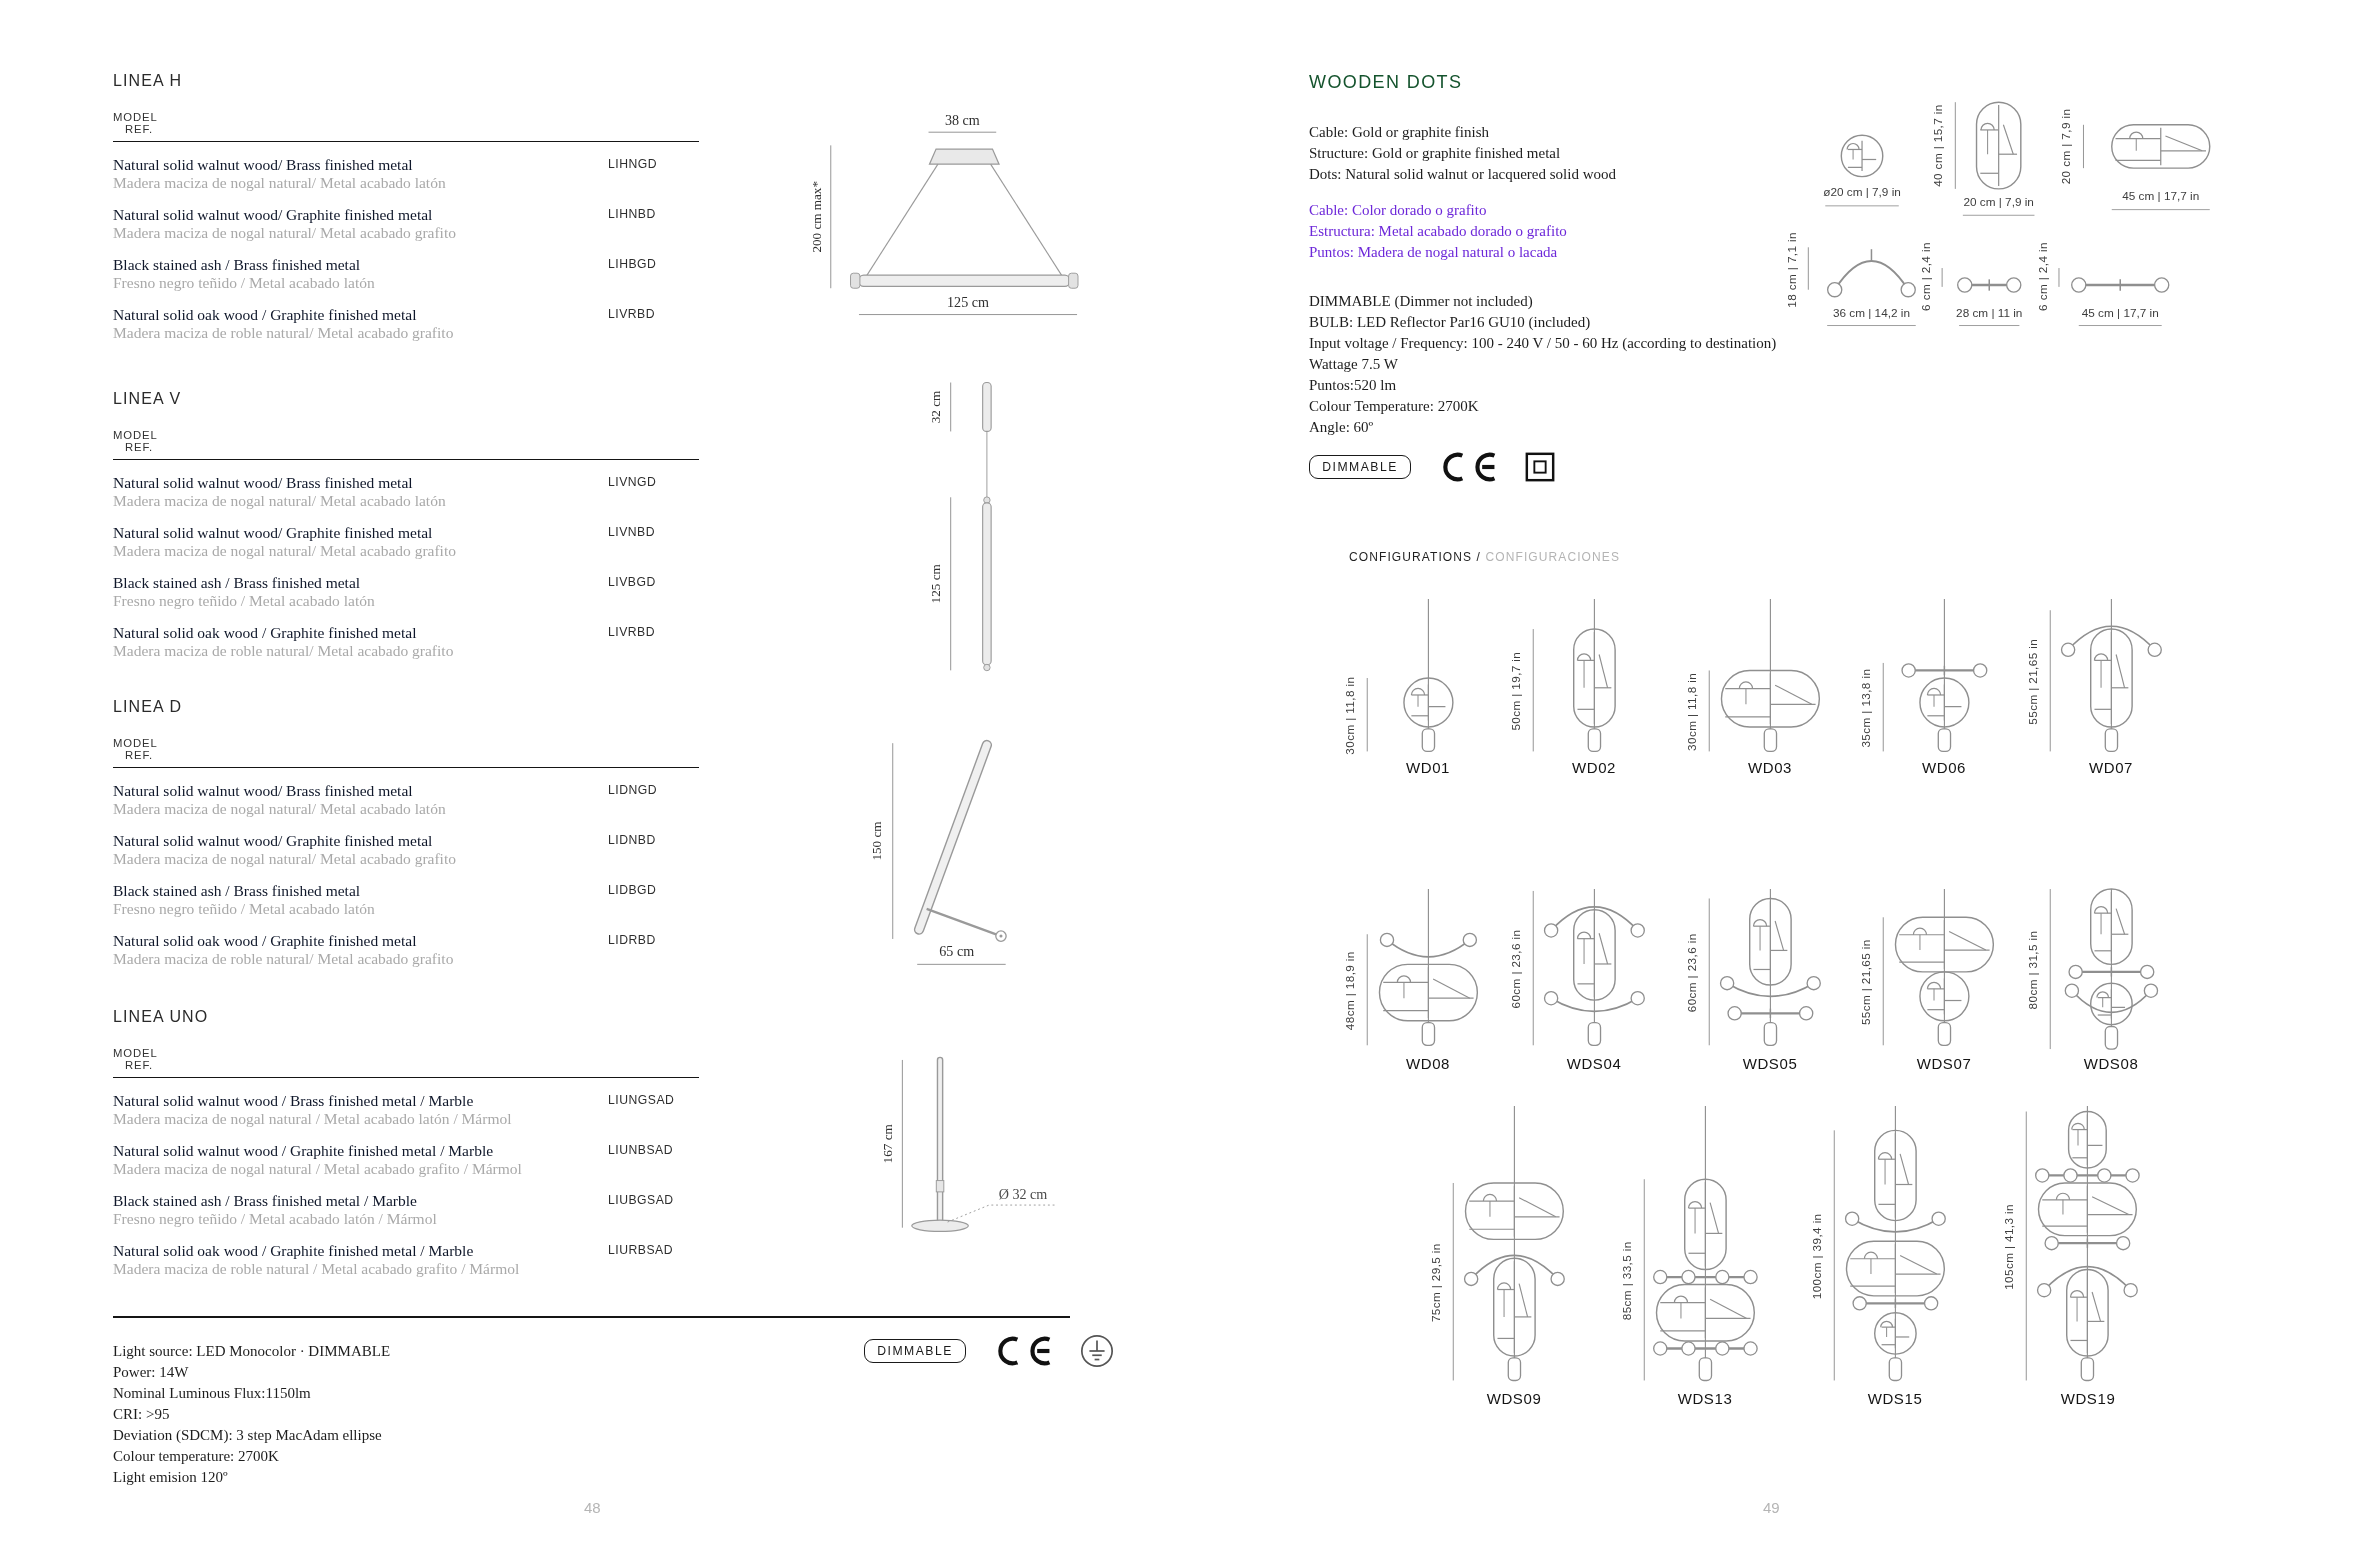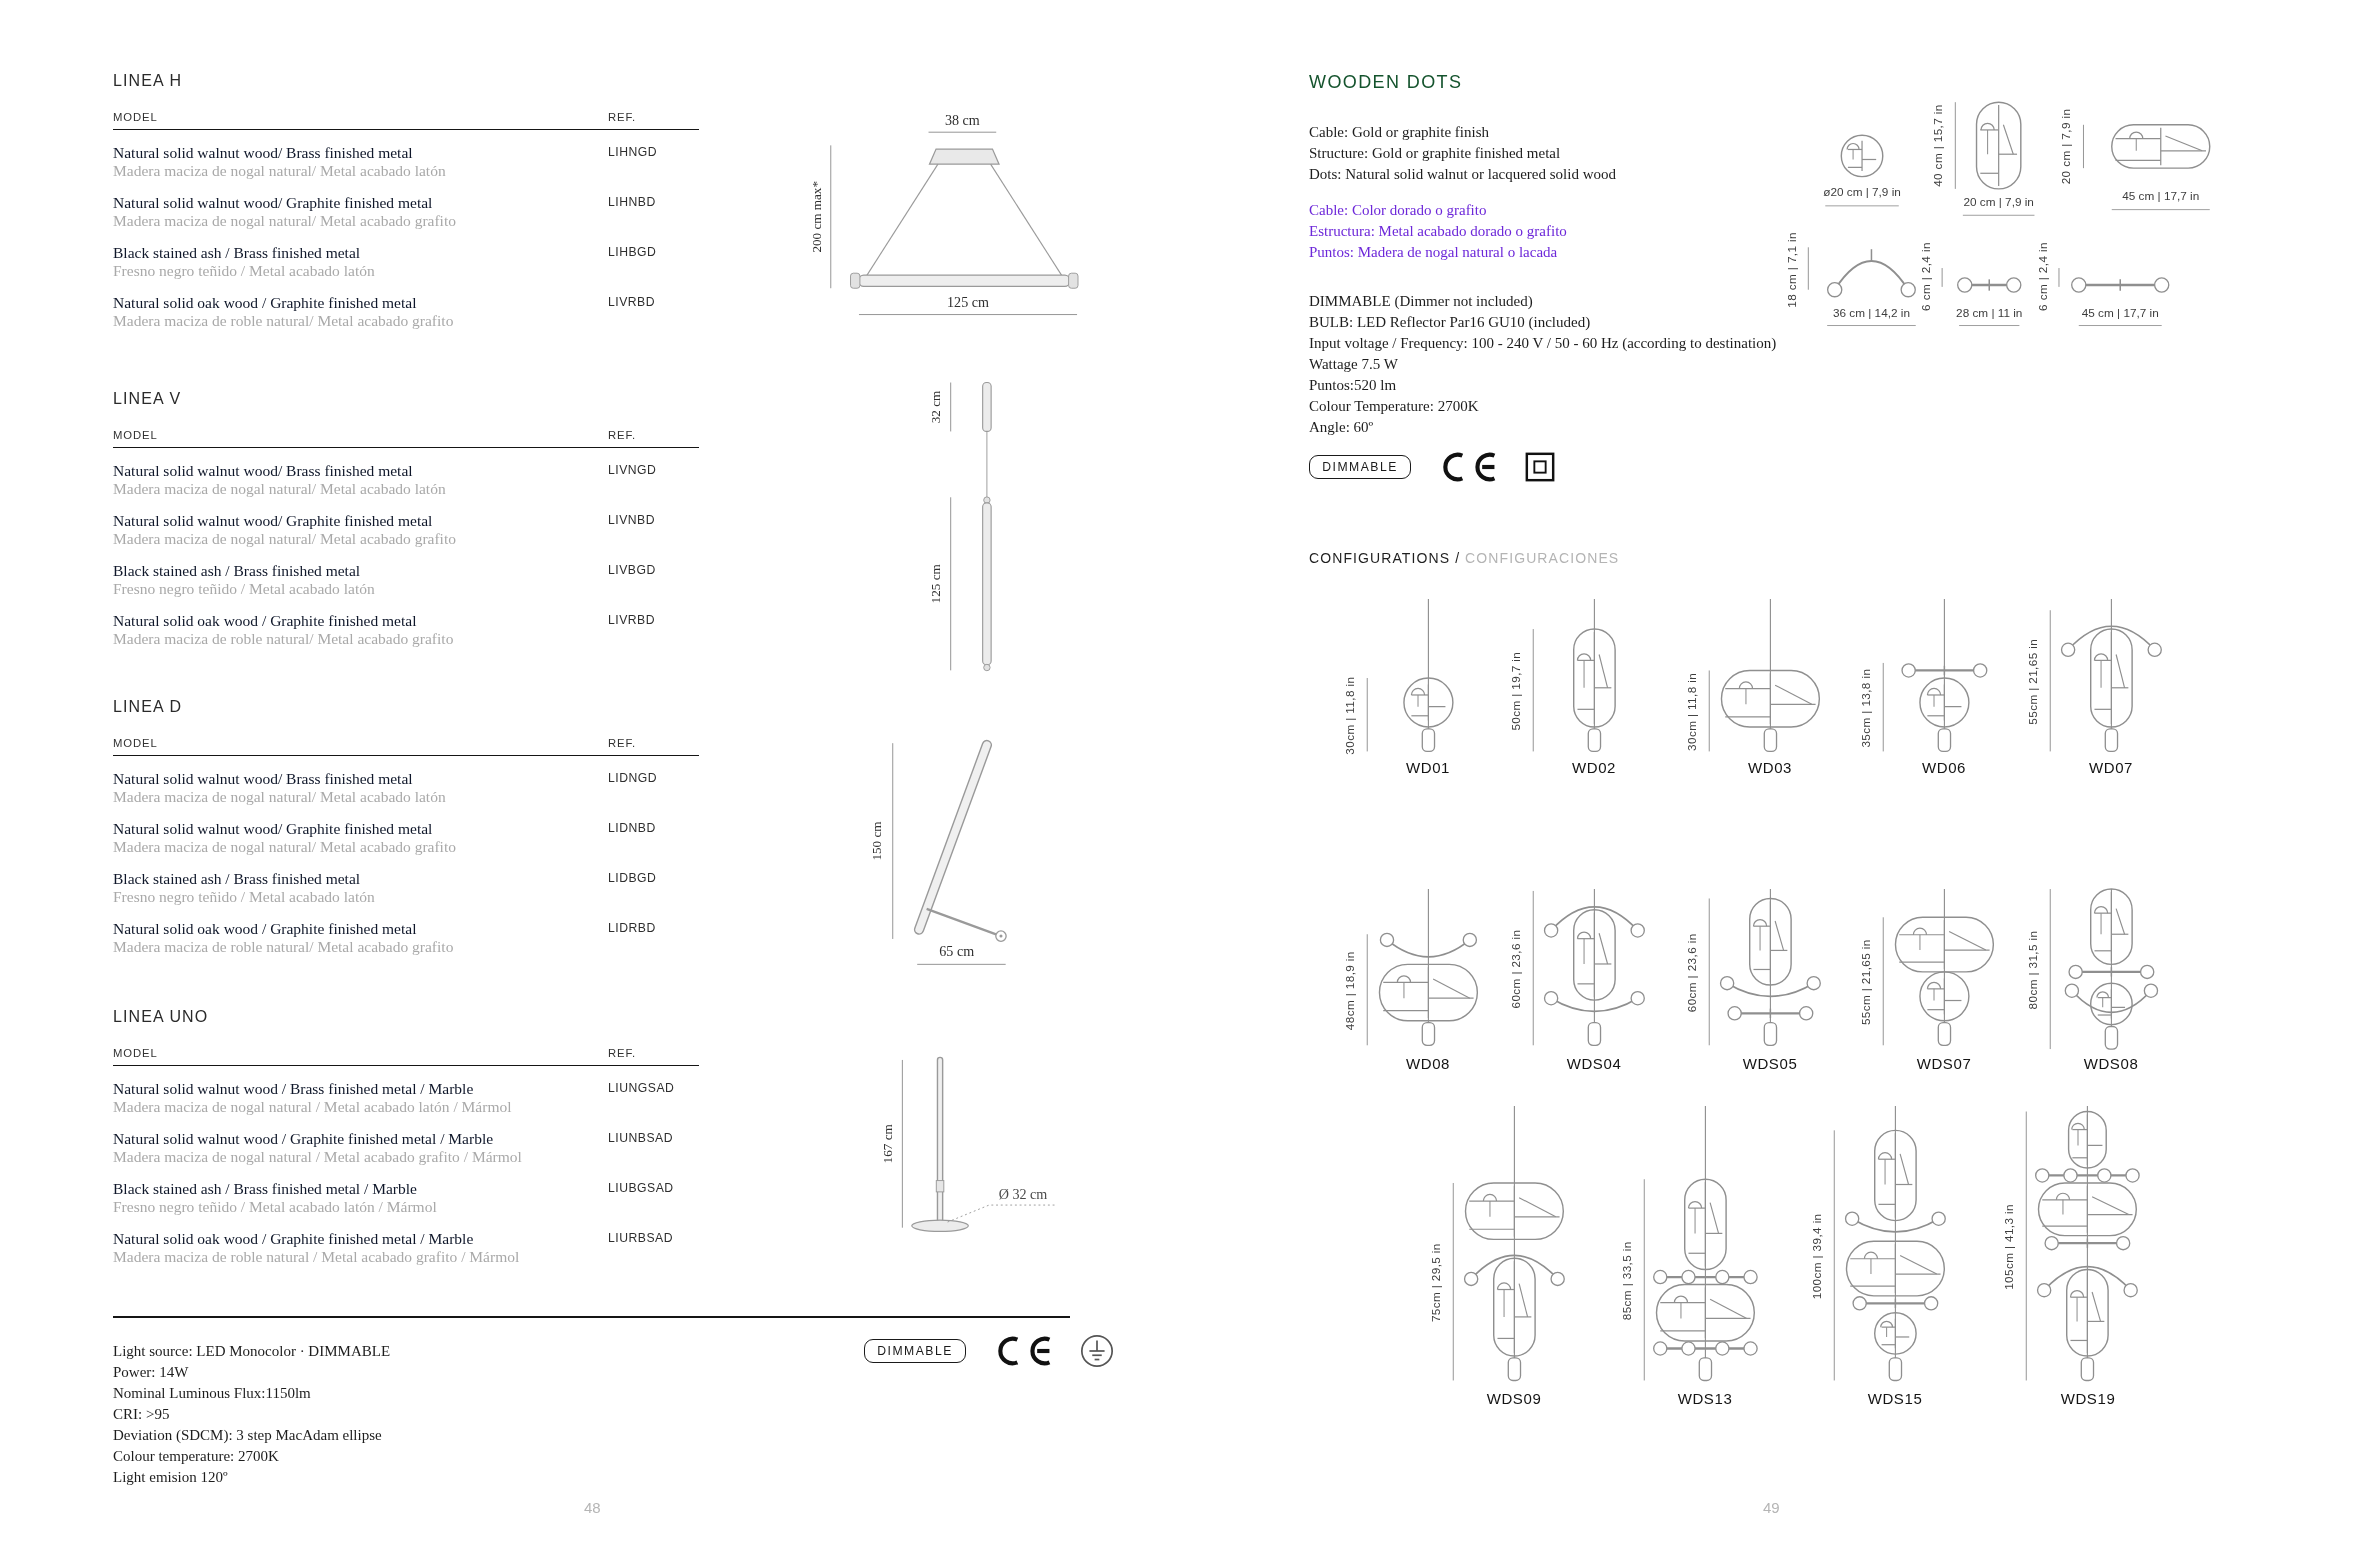--- a/index.html
+++ b/index.html
@@ -3,37 +3,37 @@
 <meta charset="utf-8">
 <style>
   html,body{margin:0;padding:0;background:#777;}
   .canvas{position:relative;width:2354px;height:1560px;background:#ffffff;overflow:hidden;
           font-family:"Liberation Sans",sans-serif;color:#1c1c1c;}
   .abs{position:absolute;}
   
   .section{position:absolute;left:113px;width:586px;}
   .sec-title{font-size:16px;letter-spacing:1.1px;color:#2a2a2a;}
   .sec-head{display:flex;justify-content:space-between;font-size:11.3px;letter-spacing:0.9px;color:#333;
-            margin-top:21px;padding-bottom:5.6px;border-bottom:1.9px solid #151515;}
+            margin-top:21px;padding-bottom:5.6px;border-bottom:1.9px solid #151515;flex-direction:column;}
   .sec-head .ref-h{width:91px;margin-left:12px;}
   .rowline{display:flex;margin-top:14px;}
   .row-text{flex:1;}
   .en{font-family:"Liberation Serif",serif;font-size:15.5px;line-height:18px;color:#0f172a;}
   .es{font-family:"Liberation Serif",serif;font-size:15.5px;line-height:18px;color:#a9a9a9;}
   .row-ref{width:91px;font-size:12.2px;color:#2e2e2e;padding-top:1.9px;letter-spacing:0.5px;}
   .speclist{list-style:none;margin:0;padding:0;font-family:"Liberation Serif",serif;
             font-size:15px;line-height:21px;color:#1d1d1d;}
   .speclist.gray{color:#6d28d9;}
   .rule{position:absolute;background:#151515;height:1.9px;}
   .pagenum{position:absolute;font-size:15px;color:#b5b5b5;}
   .pill{display:inline-block;border:1.5px solid #1a1a1a;border-radius:9px;padding:3.8px 12.2px;
         font-size:12.2px;letter-spacing:1.5px;color:#1a1a1a;}
   .badges{position:absolute;display:flex;align-items:center;gap:22.6px;}
   .rtitle{font-size:18px;letter-spacing:1.4px;color:#14532d;}
-  .conf-label{font-size:14px;letter-spacing:1.1px;}
+  .conf-label{font-size:12px;letter-spacing:1.1px;margin-left:40px;}
   .conf-label .en-part{color:#1f1f1f;}
   .conf-label .es-part{color:#b4b4b4;}
   .wd-label{position:absolute;width:160px;text-align:center;font-size:15px;letter-spacing:0.6px;color:#141414;}
   svg text{font-family:"Liberation Sans",sans-serif;}
   svg text.serif{font-family:"Liberation Serif",serif;}
 </style>
 </head>
 <body>
 
 <div class="canvas">

